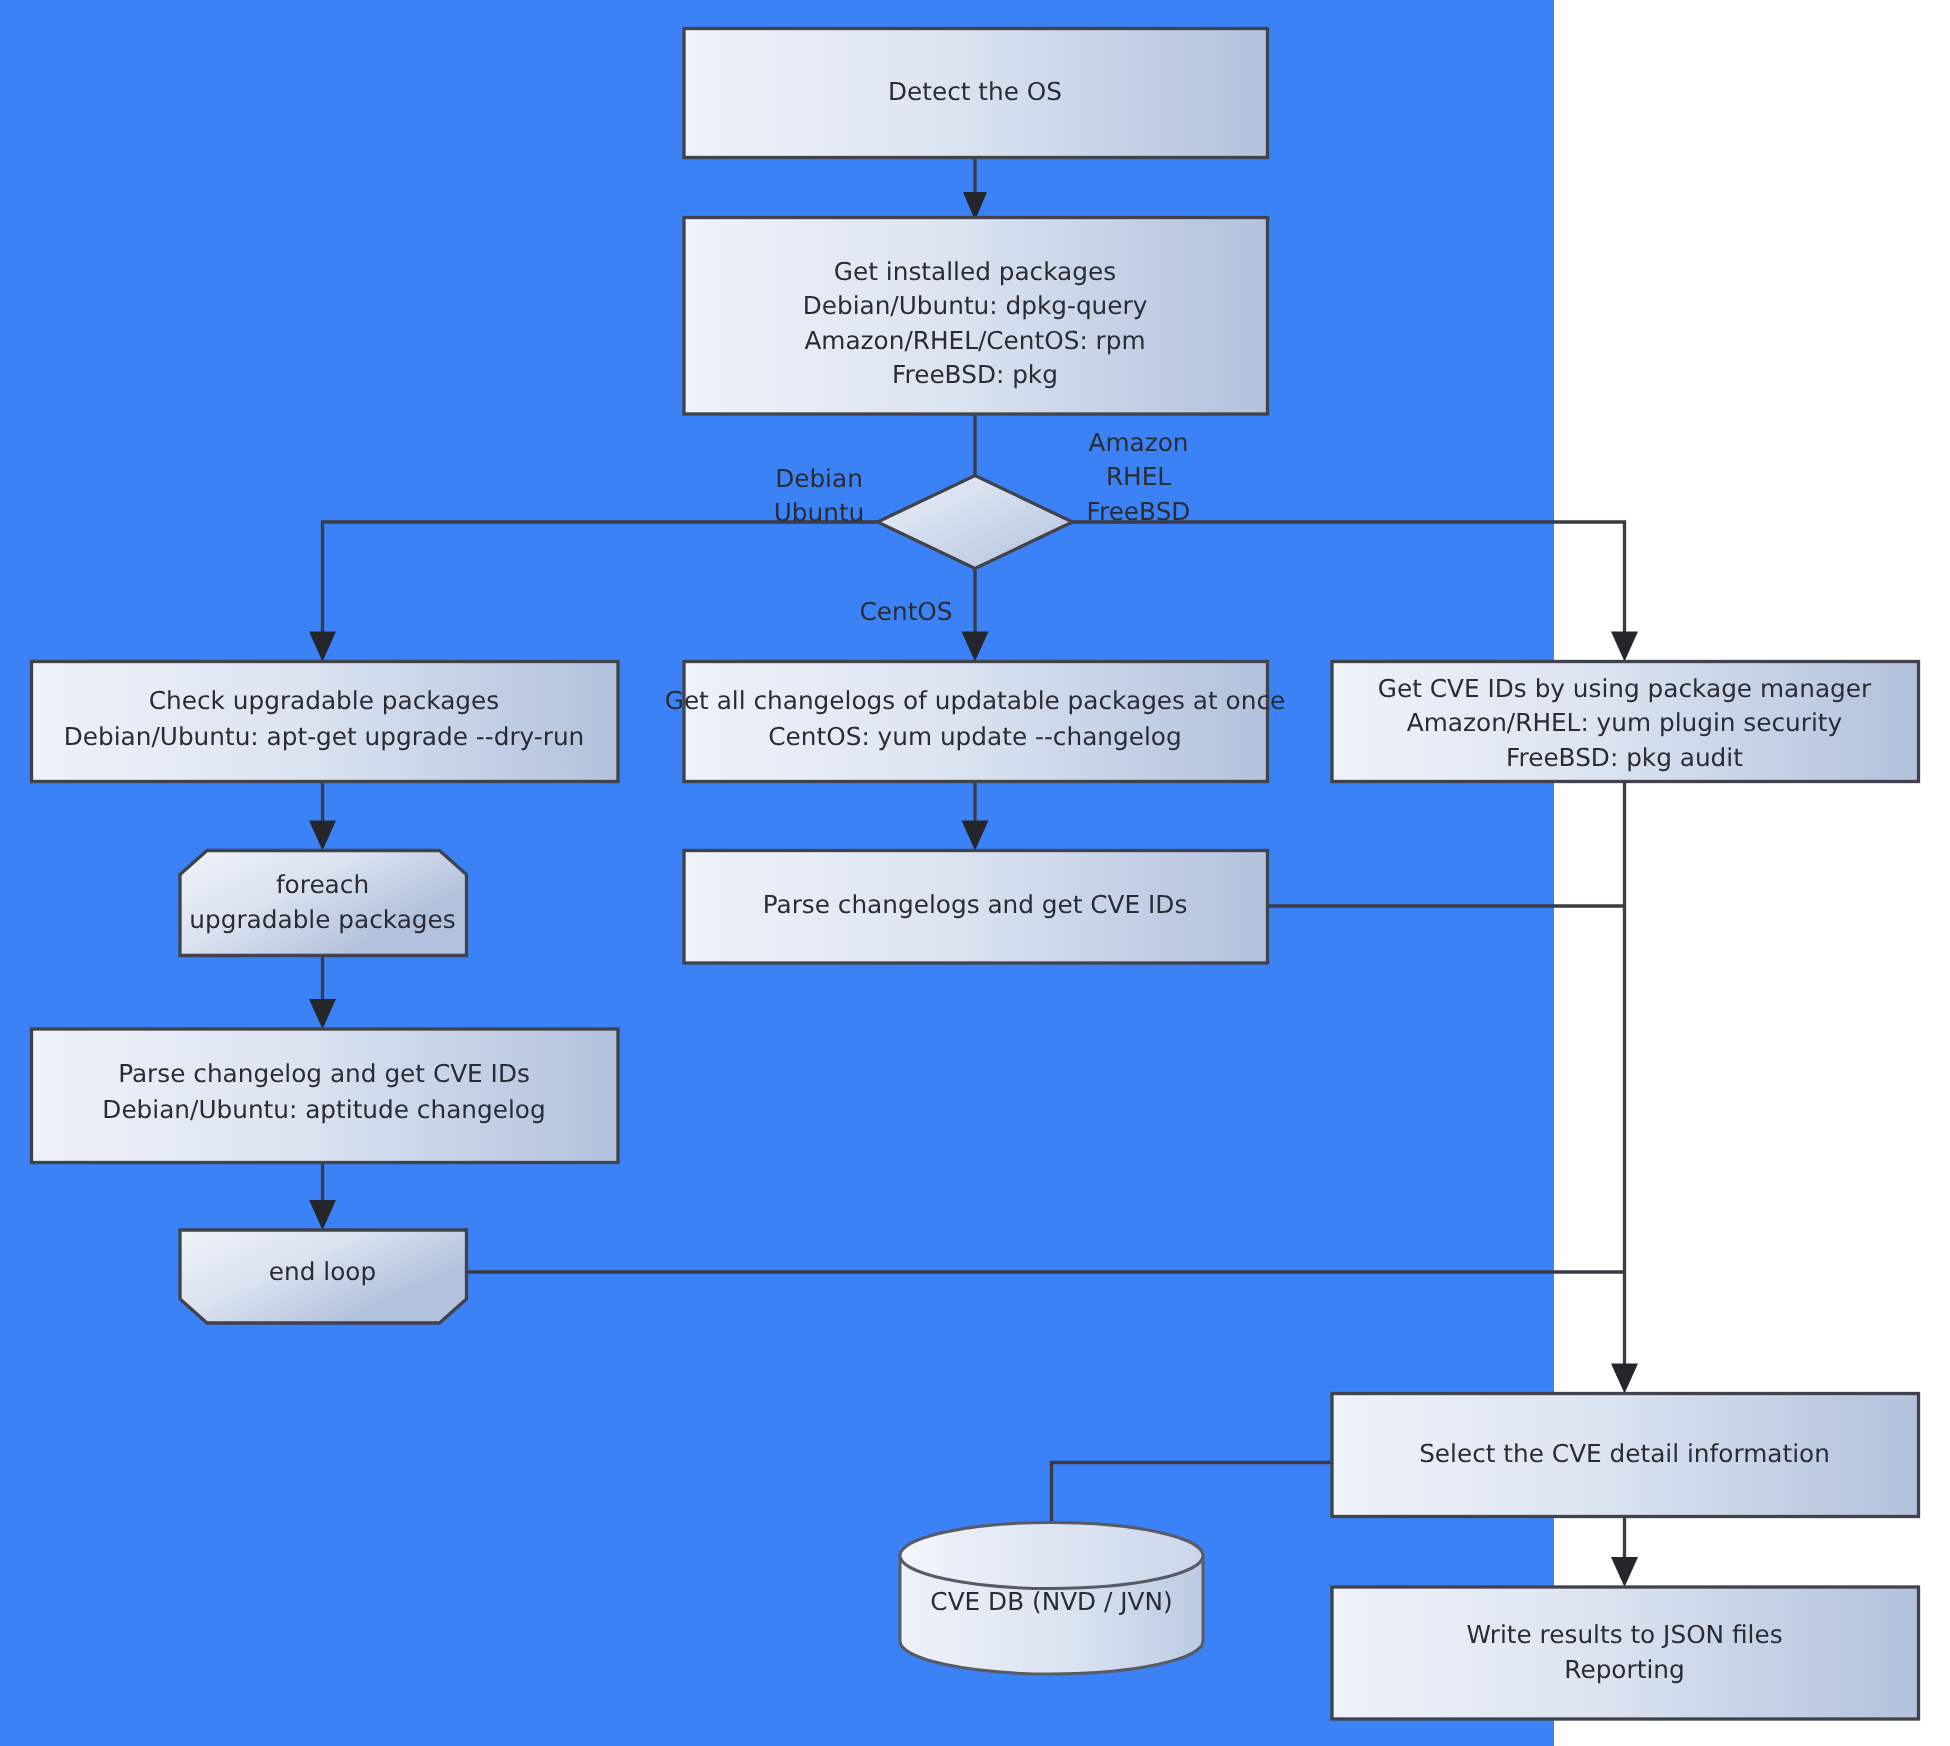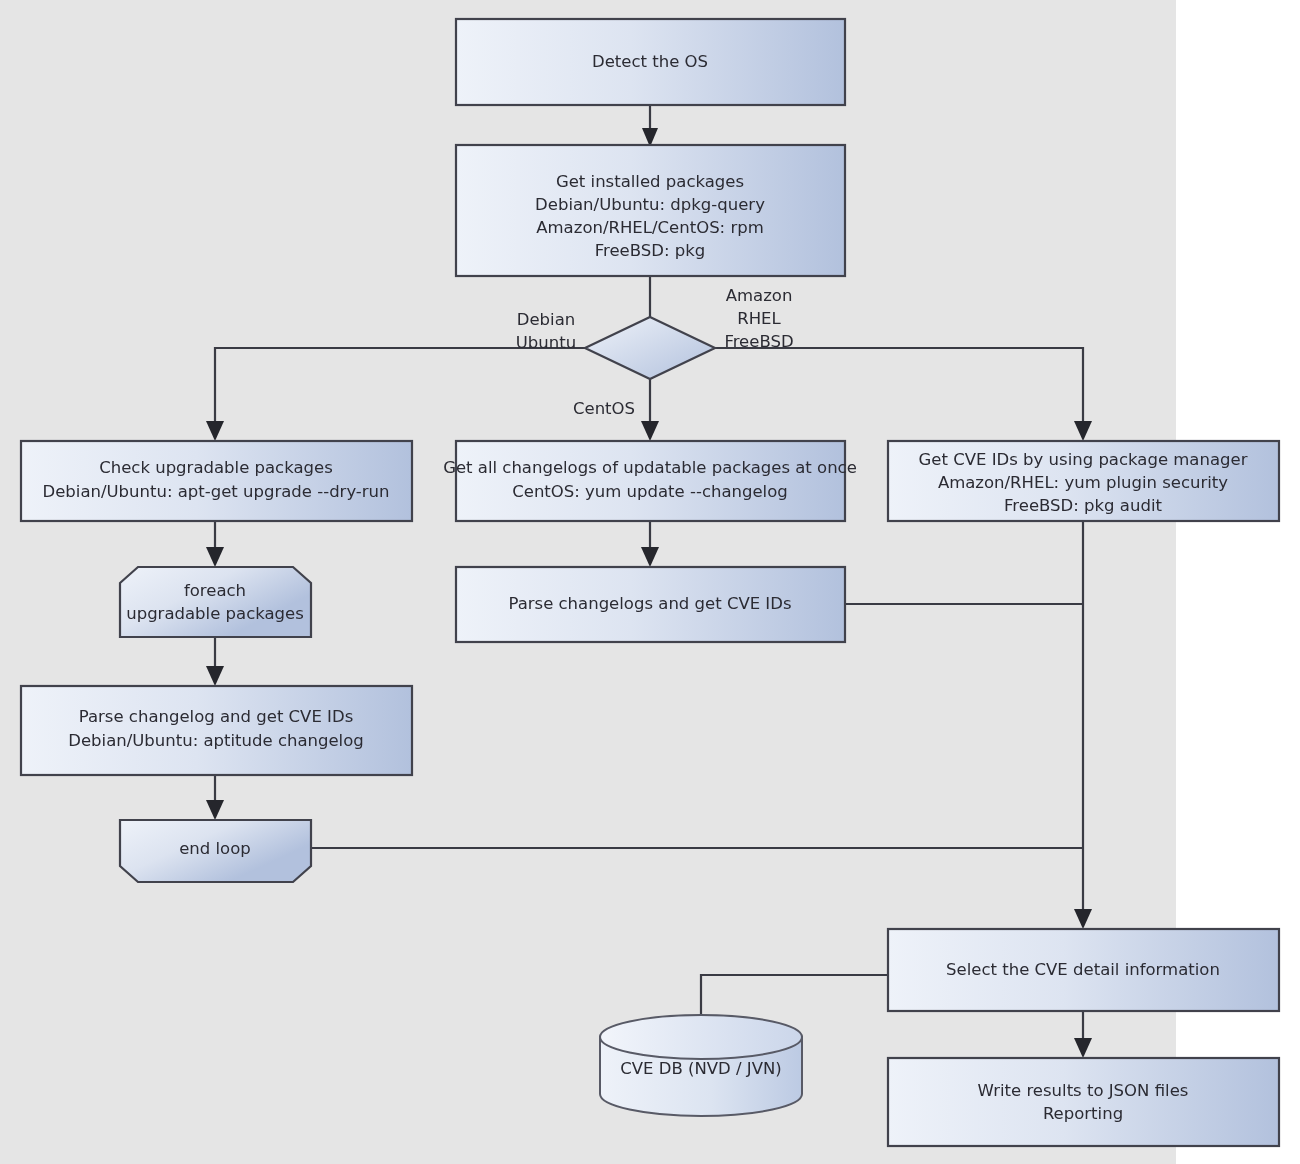--- a/index.html
+++ b/index.html
@@ -8,23 +8,23 @@
     background: #ffffff;
   }
   body {
     width: 1300px;
     height: 1164px;
     font-family: "DejaVu Sans", sans-serif;
     overflow: hidden;
   }
   #canvas {
     position: relative;
-    width: 1176px;
+    width: 1036px;
     height: 1164px;
-    background: #e5e5e5;
+    background: #3b82f6;
   }
   svg#diagram {
     position: absolute;
     top: 0;
     left: 0;
     width: 1300px;
     height: 1164px;
   }
   .node-text {
     font-family: "DejaVu Sans", sans-serif;

